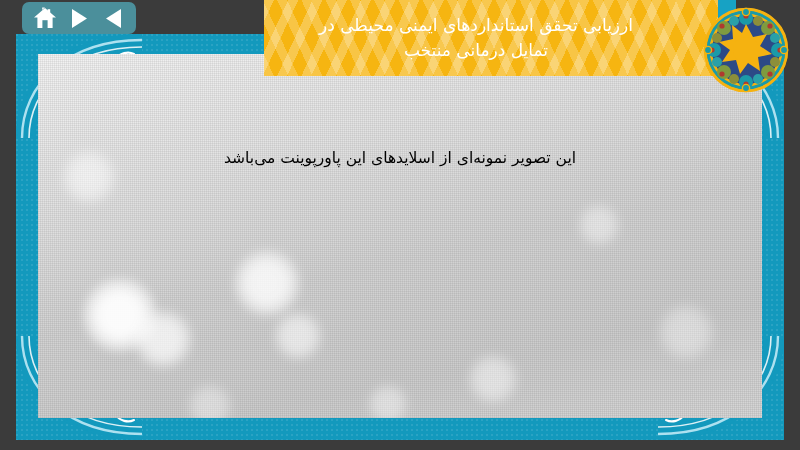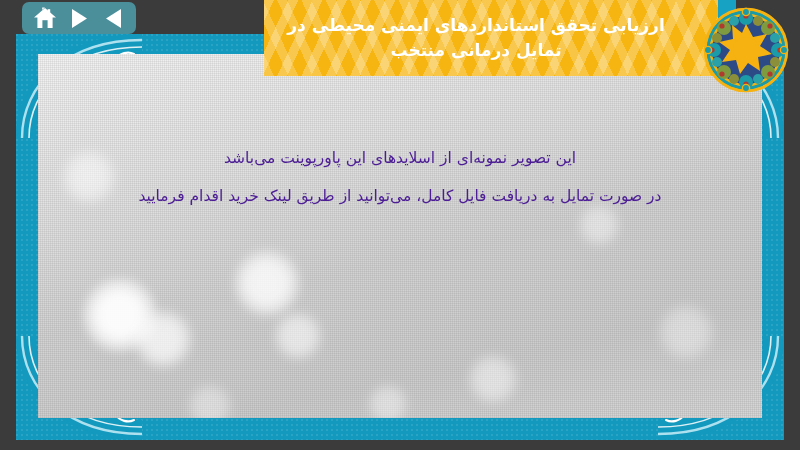--- a/index.html
+++ b/index.html
@@ -141,21 +141,20 @@
     justify-content: center;
     padding: 4px 44px 4px 14px;
   }
   .banner-line {
     color: #ffffff;
     font-size: 17px;
     line-height: 1.45;
     white-space: nowrap;
     text-align: center;
     font-family: "DejaVu Sans", "Liberation Sans", sans-serif;
-    font-weight: bold;
   }
 
   
   .medallion {
     position: absolute;
     right: 8px;
     top: 4px;
     width: 92px;
     height: 92px;
     z-index: 35;
@@ -165,21 +164,21 @@
   
   .body-text {
     position: absolute;
     right: 40px;
     left: 40px;
     top: 106px;
     z-index: 20;
     text-align: center;
   }
   .body-line {
-    color: #4c1d95;
+    color: #000000;
     font-size: 15.5px;
     line-height: 2.45;
     white-space: nowrap;
     font-family: "DejaVu Sans", "Liberation Sans", sans-serif;
   }
 </style>
 </head>
 <body>
 
 <div class="viewer">
@@ -319,21 +318,20 @@
       <div class="bokeh" style="left:24px; top:96px; width:54px; height:54px; opacity:.55;"></div>
       <div class="bokeh" style="left:430px; top:300px; width:50px; height:50px; opacity:.5;"></div>
       <div class="bokeh" style="left:540px; top:150px; width:42px; height:42px; opacity:.45;"></div>
       <div class="bokeh" style="left:620px; top:250px; width:56px; height:56px; opacity:.4;"></div>
       <div class="bokeh" style="left:330px; top:330px; width:40px; height:40px; opacity:.45;"></div>
       <div class="bokeh" style="left:150px; top:330px; width:44px; height:44px; opacity:.4;"></div>
     </div>
 
     <div class="body-text">
       <div class="body-line">این تصویر نمونه‌ای از اسلایدهای این پاورپوینت می‌باشد</div>
-      <div class="body-line">در صورت تمایل به دریافت فایل کامل، می‌توانید از طریق لینک خرید اقدام فرمایید</div>
     </div>
 
   </div>
 
   <div class="banner">
     <div class="banner-cap"></div>
     <div class="banner-body">
       <div class="banner-line">ارزیابی تحقق استانداردهای ایمنی محیطی در</div>
       <div class="banner-line">تمایل درمانی منتخب</div>
     </div>

